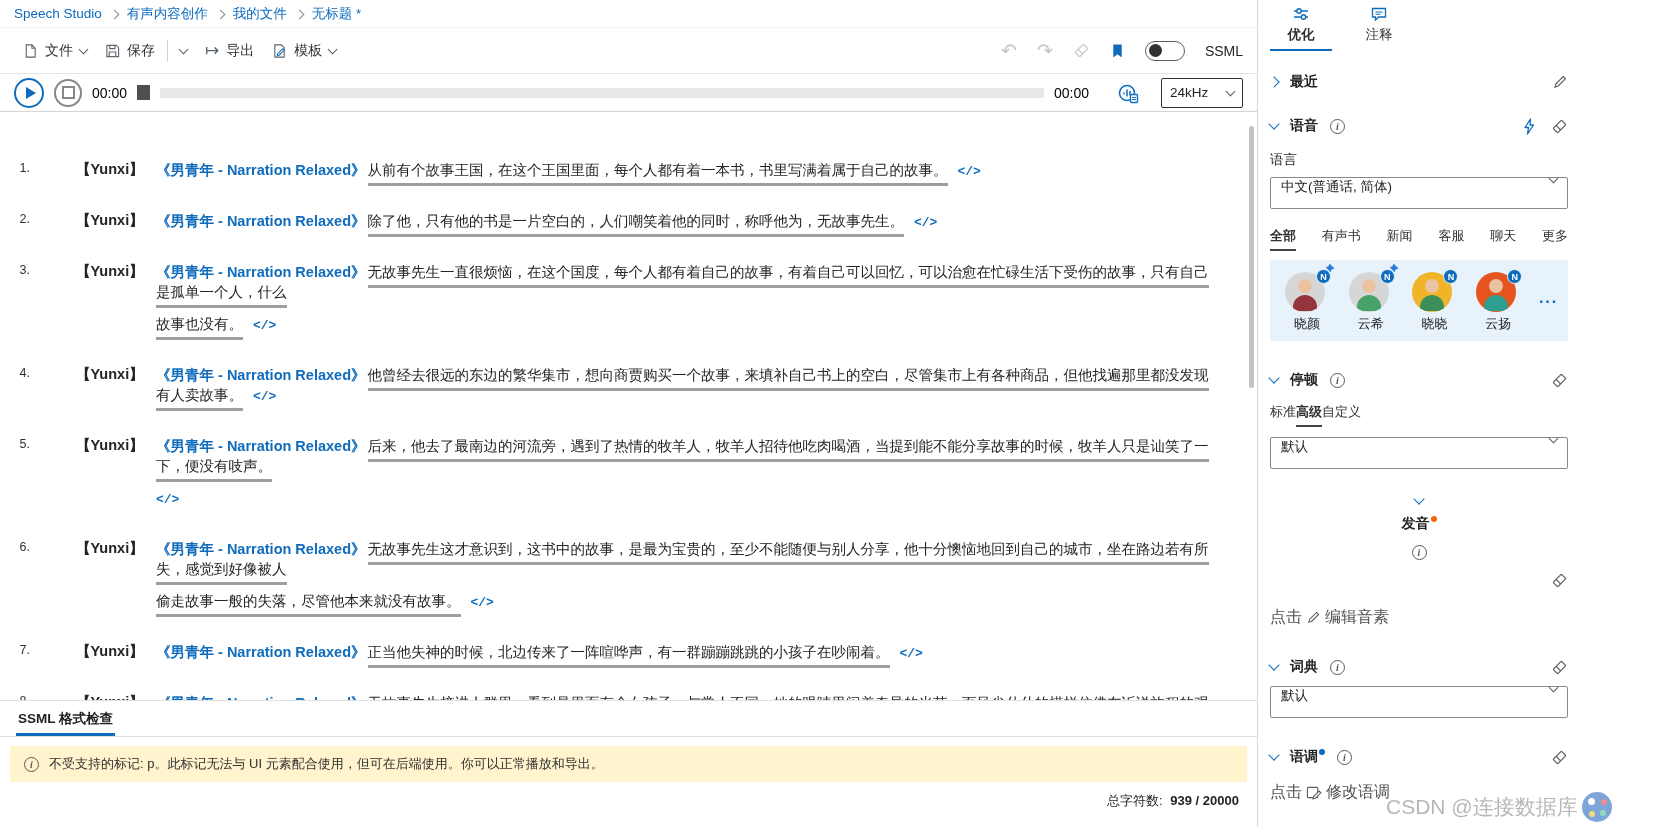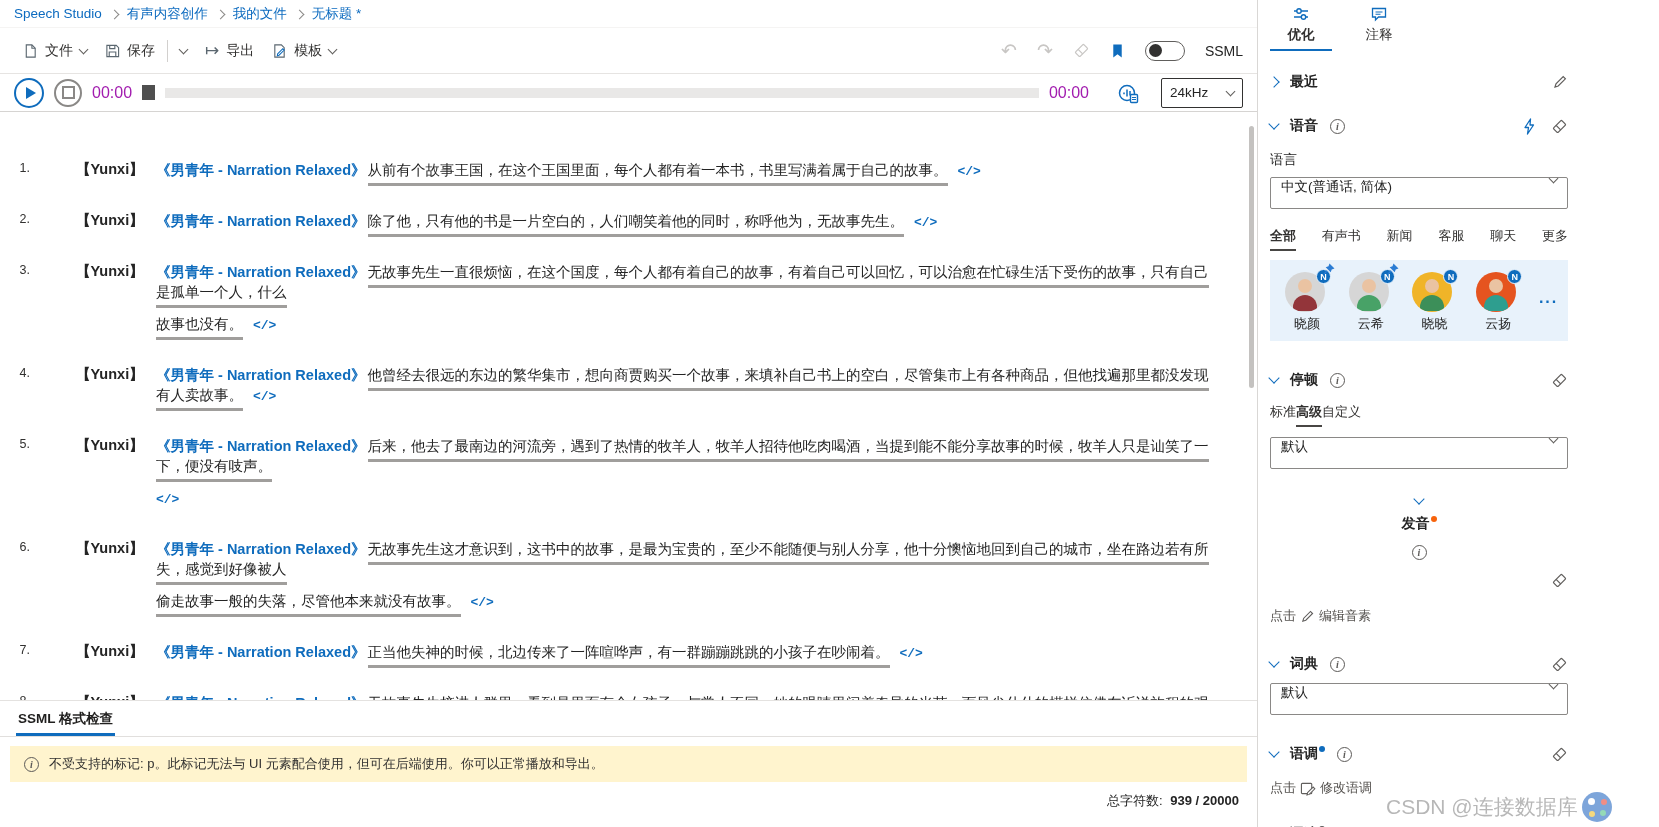--- a/index.html
+++ b/index.html
@@ -35,21 +35,21 @@
 
   .player { height:38px; display:flex; align-items:center; gap:10px; padding:0 14px;
             border-bottom:1px solid #d6d4d2; }
   .play-btn { width:30px; height:30px; border:2px solid #0f6cbd; border-radius:50%;
               display:flex; align-items:center; justify-content:center; cursor:pointer; flex:none; }
   .play-btn::after { content:''; border-left:10px solid #0f6cbd; border-top:6px solid transparent;
                      border-bottom:6px solid transparent; margin-left:3px; }
   .stop-btn { width:28px; height:28px; border:2px solid #8a8886; border-radius:50%;
               display:flex; align-items:center; justify-content:center; cursor:pointer; flex:none; }
   .stop-btn::after { content:''; width:9px; height:9px; border:2px solid #8a8886; }
-  .time { font-size:16px; color:#a21caf; white-space:nowrap; }
+  .time { font-size:14px; color:#000000; white-space:nowrap; }
   .scrub-handle { width:13px; height:15px; background:#4f4f4f; cursor:grab; flex:none; }
   .track { flex:1; height:10px; background:#e9e8e7; cursor:pointer; }
   .rate-select { width:82px; height:30px; border:1.5px solid #323130; border-radius:2px;
                  display:flex; align-items:center; justify-content:space-between;
                  padding:0 8px; font-size:13.5px; cursor:pointer; margin-left:4px; }
 
   .list { flex:1; overflow:hidden; padding:48px 0 0 0; }
   .row { display:flex; align-items:flex-start; font-size:14.5px; margin-bottom:17px; }
   .row-num { width:30px; flex:none; text-align:right; font-size:12.5px; color:#323130; padding-top:1px; }
   .row-voice { width:80px; flex:none; margin-left:46px; font-weight:bold; color:#242424; white-space:nowrap; }
@@ -112,21 +112,21 @@
   .av4 { background:#e5541f; --shirt:#2e9e8f; }
   .nbadge { position:absolute; top:-1px; right:-2px; width:15px; height:15px; border-radius:50%;
             background:#0f6cbd; border:1.5px solid #e8f2fb; color:#fff; font-size:9px; font-weight:bold;
             display:flex; align-items:center; justify-content:center; }
   .pin { position:absolute; top:-8px; right:-7px; }
   .vname { font-size:13px; margin-top:3px; color:#242424; white-space:nowrap; }
   .more-dots { color:#0f6cbd; font-size:16px; font-weight:bold; letter-spacing:1px; cursor:pointer; margin-left:2px; }
   .sub-tabs { display:flex; font-size:13px; color:#323130; }
   .stab { padding-bottom:4px; cursor:pointer; }
   .stab.active { font-weight:bold; border-bottom:2px solid #484644; }
-  .hint-row { display:flex; align-items:center; gap:4px; font-size:13px; color:#55524f; }
+  .hint-row { display:flex; align-items:center; gap:4px; font-size:16px; color:#55524f; }
   .watermark { position:absolute; left:128px; top:792px; display:flex; align-items:center;
                gap:4px; opacity:.62; z-index:5; }
   .wm-text { font-size:21px; color:#8c8c8c; white-space:nowrap; }
   .wm-logo { width:30px; height:30px; border-radius:50%; background:#2f6fc4; position:relative; flex:none; }
   .wm-logo i { position:absolute; border-radius:50%; }
   .wm-logo i:nth-child(1){ width:7px;height:7px;background:#fff;left:6px;top:6px; }
   .wm-logo i:nth-child(2){ width:6px;height:6px;background:#e8493c;right:5px;top:7px; }
   .wm-logo i:nth-child(3){ width:6px;height:6px;background:#f2c230;left:7px;bottom:5px; }
   .wm-logo i:nth-child(4){ width:6px;height:6px;background:#53c48c;right:6px;bottom:6px; }
 

